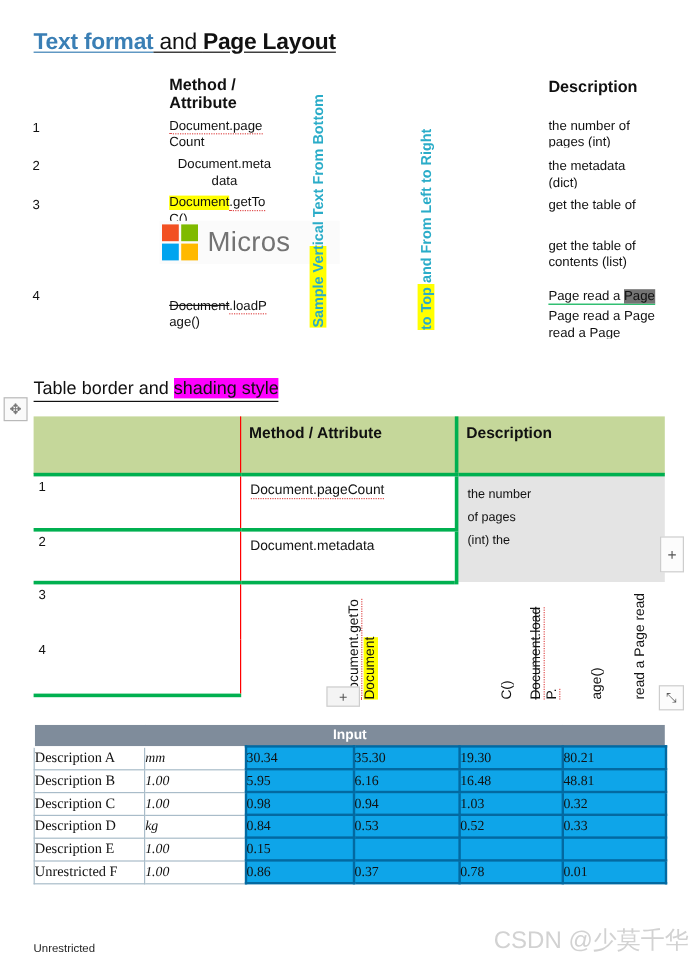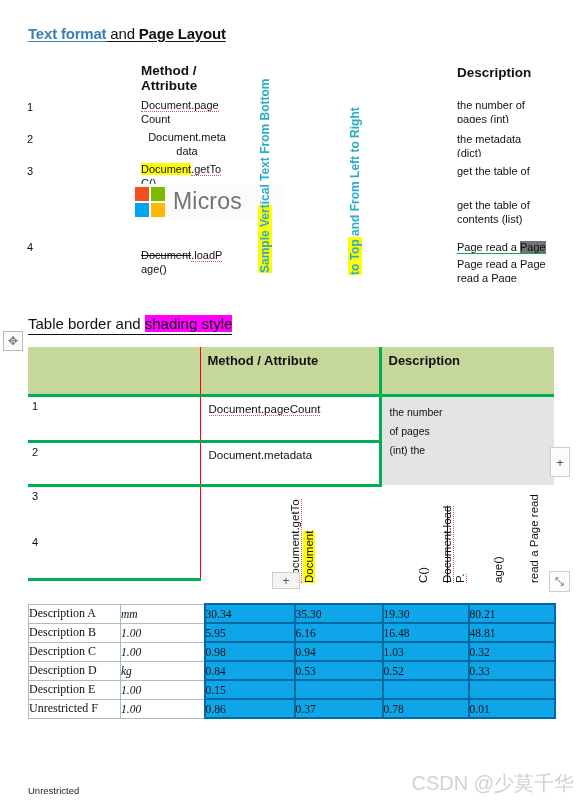--- a/index.html
+++ b/index.html
@@ -12,21 +12,21 @@
     height: 801px;
     position: relative;
     font-family: "Liberation Sans", sans-serif;
     overflow: hidden;
   }
   .abs { position: absolute; }
 
   
   .heading1 {
     left: 28px; top: 25px;
-    font-size: 15px;
+    font-size: 19px;
     font-weight: bold;
     letter-spacing: -0.2px;
     white-space: nowrap;
   }
   .heading1 .part-blue {
     color: #3a7fb5;
     text-decoration: underline;
     text-underline-offset: 2px;
   }
   .heading1 .part-and {
@@ -369,20 +369,23 @@
   <colgroup>
     <col style="width:92px;">
     <col style="width:84px;">
     <col style="width:90px;">
     <col style="width:88px;">
     <col style="width:86px;">
     <col style="width:86px;">
   </colgroup>
   <tbody>
     <tr>
+      <td class="b-title" colspan="6">Input</td>
+    </tr>
+    <tr>
       <td class="b-label">Description A</td>
       <td class="b-unit">mm</td>
       <td class="b-val">30.34</td>
       <td class="b-val">35.30</td>
       <td class="b-val">19.30</td>
       <td class="b-val">80.21</td>
     </tr>
     <tr>
       <td class="b-label">Description B</td>
       <td class="b-unit">1.00</td>

